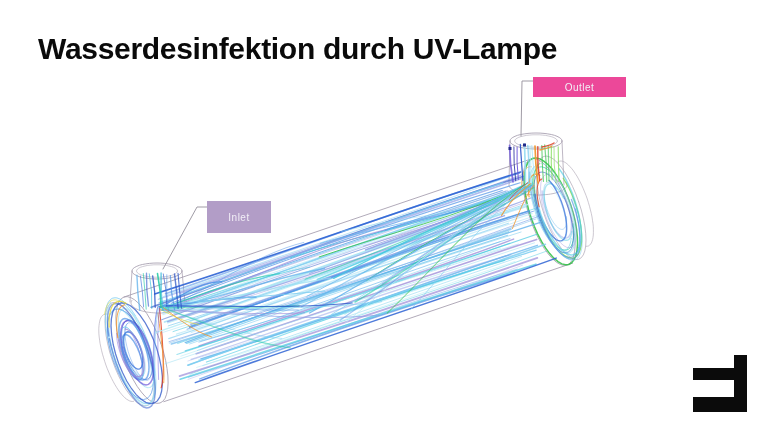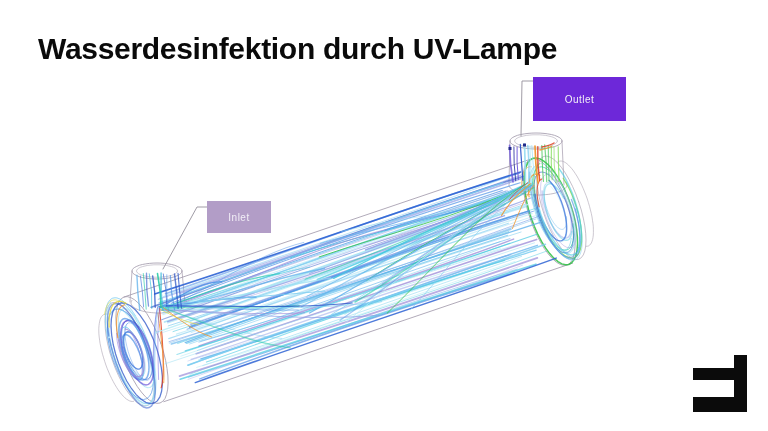--- a/index.html
+++ b/index.html
@@ -235,21 +235,21 @@
       <rect x="508.5" y="147" width="3" height="3" fill="#232a8a"></rect>
       <rect x="523" y="143.5" width="3" height="3" fill="#232a8a"></rect>
       <path d="M207,207L197,207L163,269" fill="none" stroke="#9a96a0" stroke-width="1" stroke-opacity="0.95" stroke-linecap="round"></path>
       <path d="M533,81L522,81L521,136" fill="none" stroke="#9a96a0" stroke-width="1" stroke-opacity="0.95" stroke-linecap="round"></path>
     </svg>
 
   <div class="callout" id="inlet-label" style="left: 207px; top: 201px; width: 64px; height: 32px; background: rgb(178, 157, 199); color: rgb(242, 239, 247);">
     <span>Inlet</span>
   </div>
 
-  <div class="callout" id="outlet-label" style="left: 533px; top: 77px; width: 93px; height: 44px; background: #6d28d9; color: rgb(242, 239, 247);">
+  <div class="callout" id="outlet-label" style="left: 533px; top: 77px; width: 93px; height: 20px; background: #ec4899; color: rgb(242, 239, 247);">
     <span>Outlet</span>
   </div>
 
   <svg class="logo" viewBox="0 0 54 57">
     <path d="M54 0 H41 V13 H0 V25 H41 V42 H0 V57 H54 Z" fill="#0b0b0b"></path>
   </svg>
 
 </div>
 
 </body></html>

